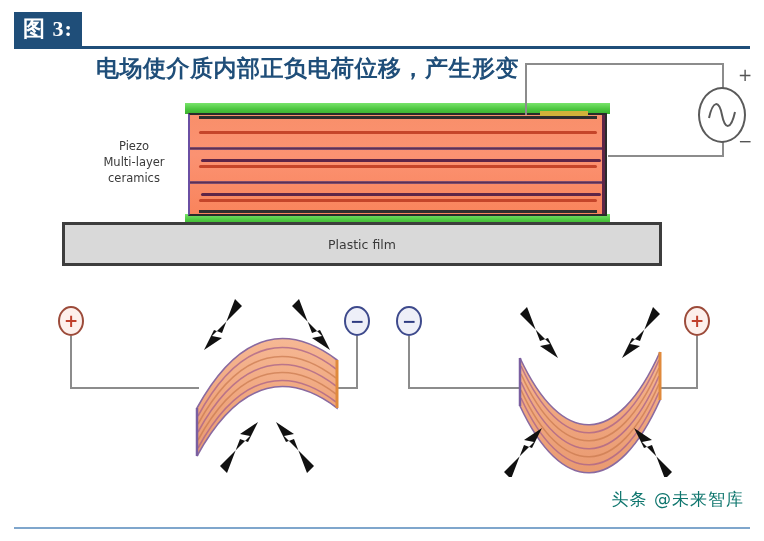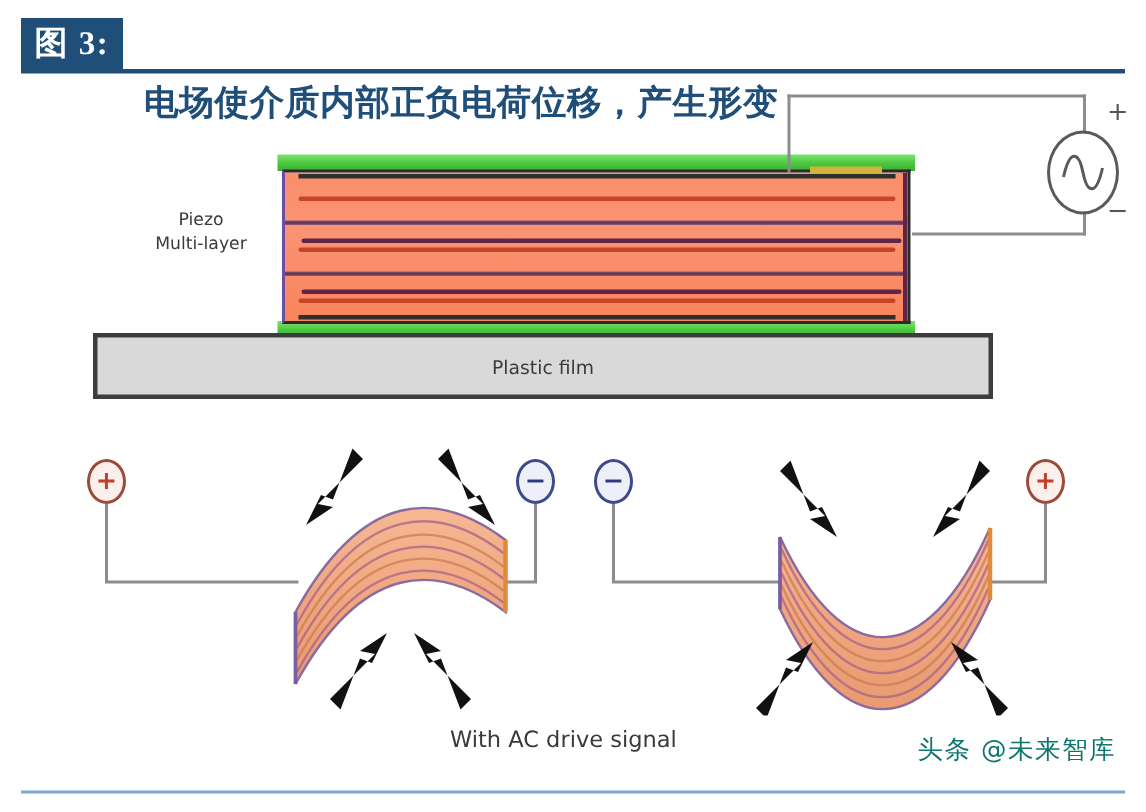--- a/index.html
+++ b/index.html
@@ -319,20 +319,21 @@
     <div id="fig-tag">图 3:</div>
     <div id="fig-title">电场使介质内部正负电荷位移，产生形变</div>
   </div>
   <div id="title-rule"></div>
 
   <div id="diagram">
 
     <div id="piezo-label">
       <div>Piezo</div>
       <div>Multi-layer</div>
+      <div>ceramics</div>
     </div>
 
     <div id="stack-assembly">
       <div class="green-strip" id="green-top"></div>
       <div class="green-strip" id="green-bottom"></div>
 
       <div id="stack-body">
         <div id="electrode-top-bar"></div>
 
         <div class="layer-divider" style="top:32px;"></div>
@@ -438,20 +439,19 @@
 
         <g fill="#111111">
           <path d="M 128 12 L 158 42 L 148 44 L 166 56 L 156 36 L 148 39 L 135 5 Z"></path>
           <path d="M 268 12 L 238 42 L 248 44 L 230 56 L 240 36 L 248 39 L 261 5 Z"></path>
           <path d="M 112 170 L 142 140 L 132 138 L 150 126 L 140 146 L 132 143 L 119 177 Z"></path>
           <path d="M 280 170 L 250 140 L 260 138 L 242 126 L 252 146 L 260 143 L 273 177 Z"></path>
         </g>
       </svg>
     </div>
 
-    <div id="ac-caption">With AC drive signal</div>
 
   </div>
 
   <div id="bottom-rule"></div>
   <div id="watermark">头条 @未来智库</div>
 
 </div>
 
 </body></html>

